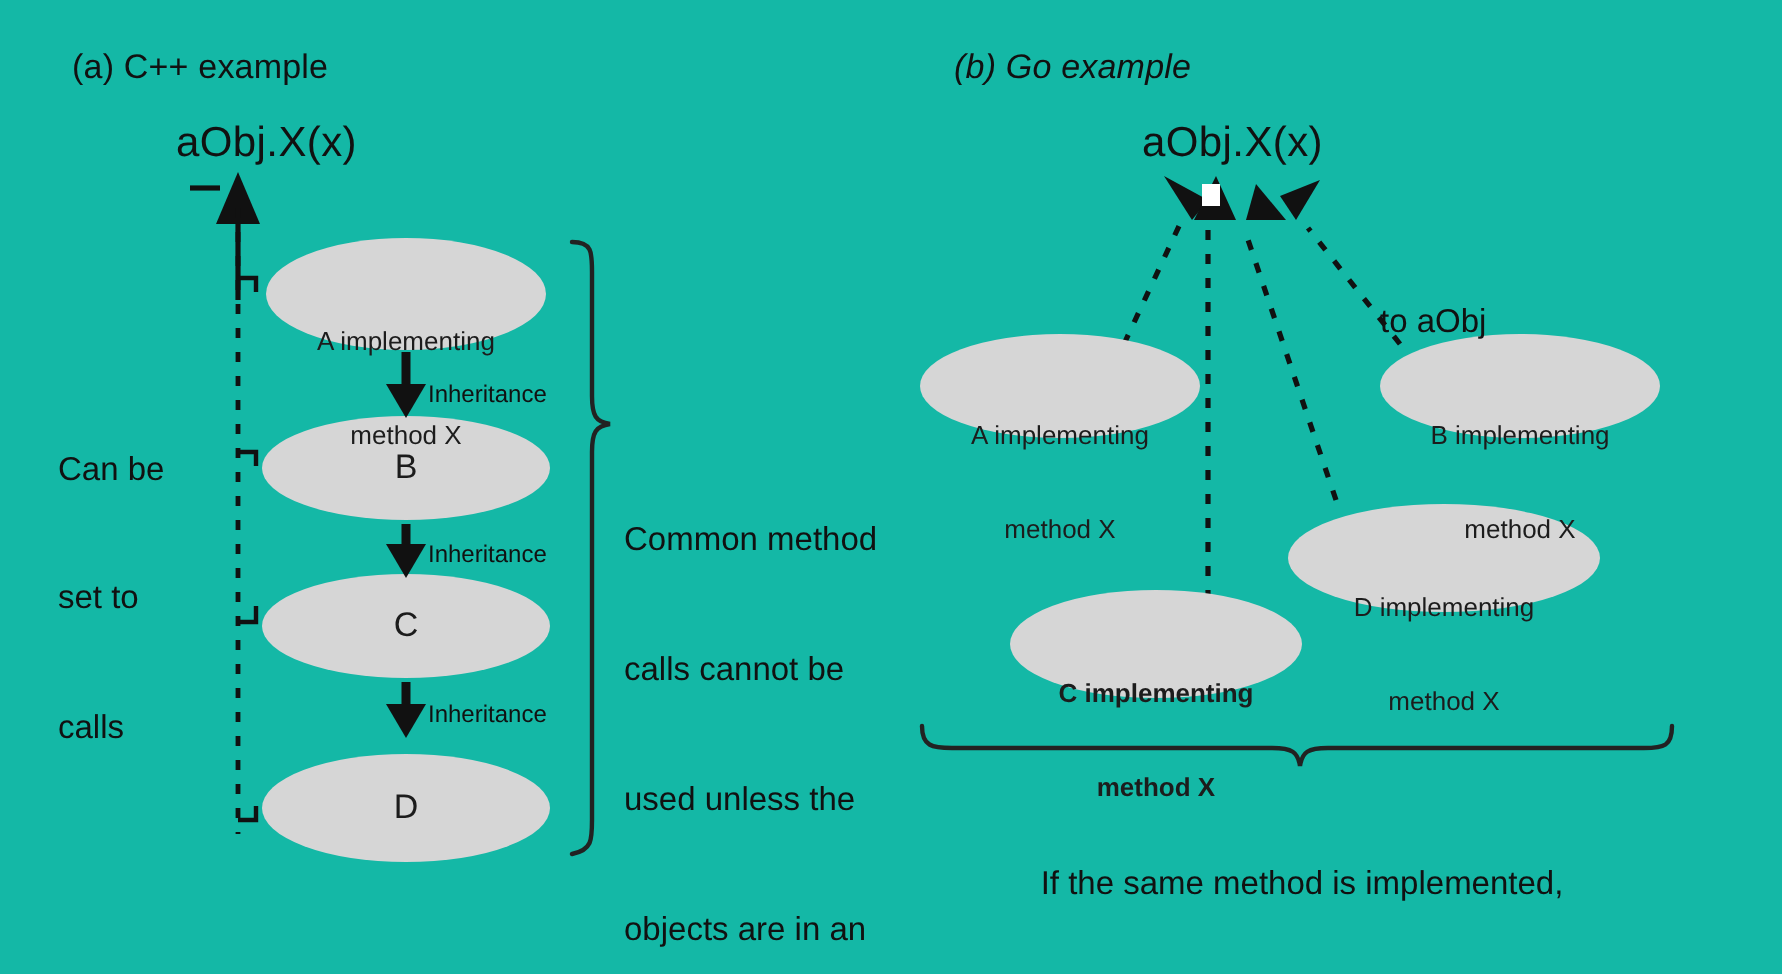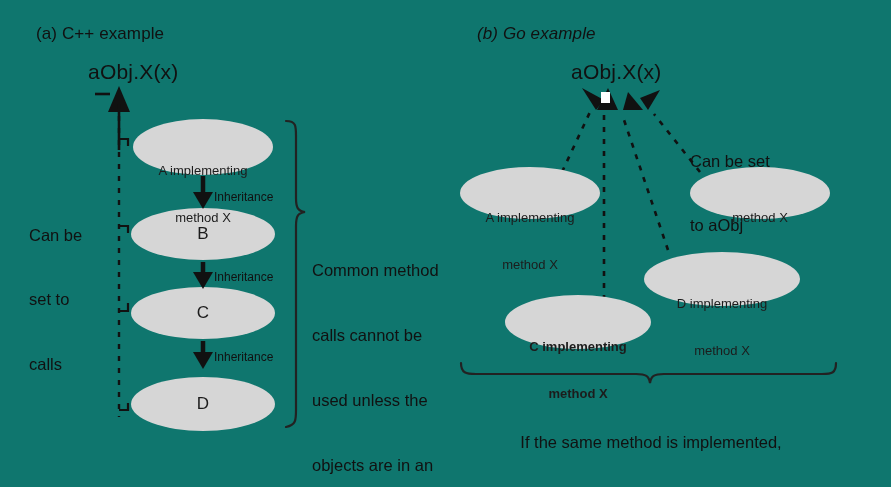--- a/index.html
+++ b/index.html
@@ -9,21 +9,21 @@
     background: #ffffff;
   }
   body {
     font-family: "Liberation Sans", sans-serif;
     color: #1a1a1a;
   }
   #figure {
     position: relative;
     width: 891px;
     height: 487px;
-    background: #0f766e;
+    background: #14b8a6;
     overflow: hidden;
   }
   .svg-layer {
     position: absolute;
     left: 0;
     top: 0;
     width: 891px;
     height: 487px;
     pointer-events: none;
   }
@@ -198,30 +198,30 @@
     <div>objects are in an</div>
     
     
   </div>
 
   <div class="txt panel-title" style="left:477px; top:24px;font-style:italic;">(b) Go example</div>
 
   <div class="txt call-label" style="left:571px; top:60px;">aObj.X(x)</div>
 
   <div class="txt side-note" style="left:690px; top:108px; width:150px;">
-    <div>Can be set</div>
     <div>to aObj</div>
   </div>
 
   <div class="txt ellipse-label" style="left:460px; top:178px; width:140px;">
     <div>A implementing</div>
     <div>method X</div>
   </div>
 
   <div class="txt ellipse-label" style="left:690px; top:178px; width:140px;">
+    <div>B implementing</div>
     <div>method X</div>
   </div>
 
   <div class="txt ellipse-label" style="left:650px; top:264px; width:144px;">
     <div>D implementing</div>
     <div>method X</div>
   </div>
 
   <div class="txt ellipse-label" style="left:506px; top:307px; width:144px;font-weight:bold;">
     <div>C implementing</div>

